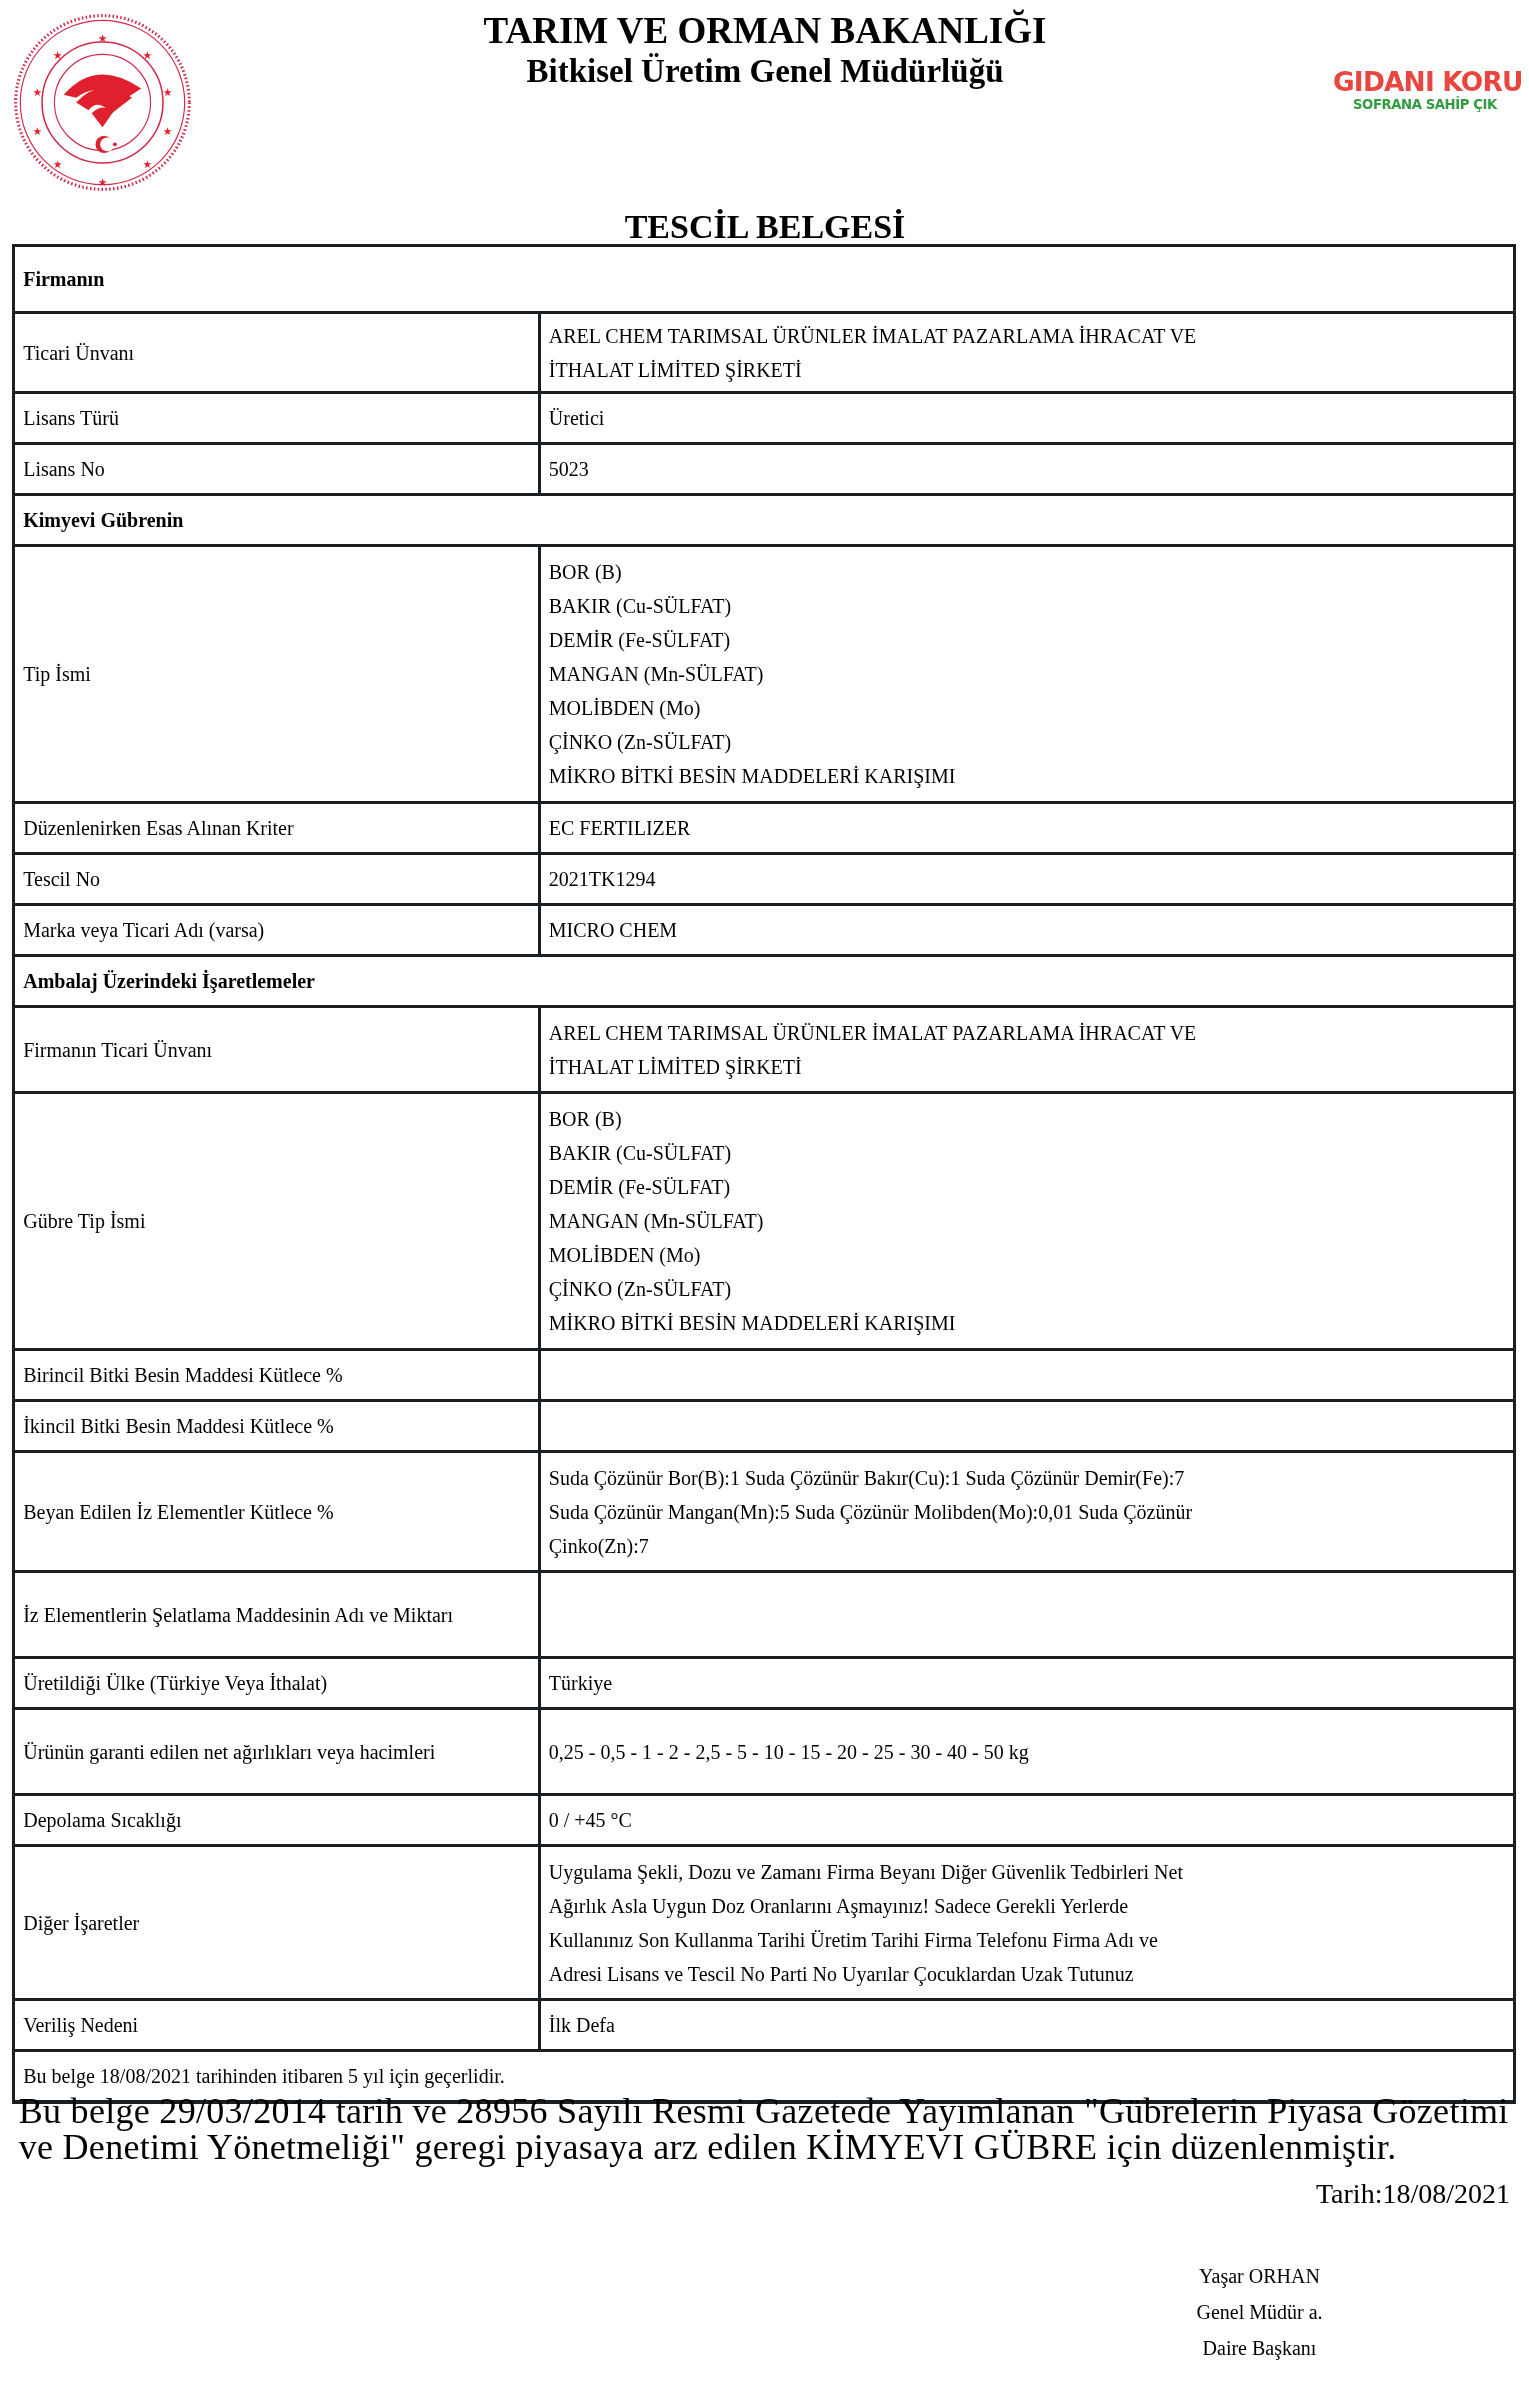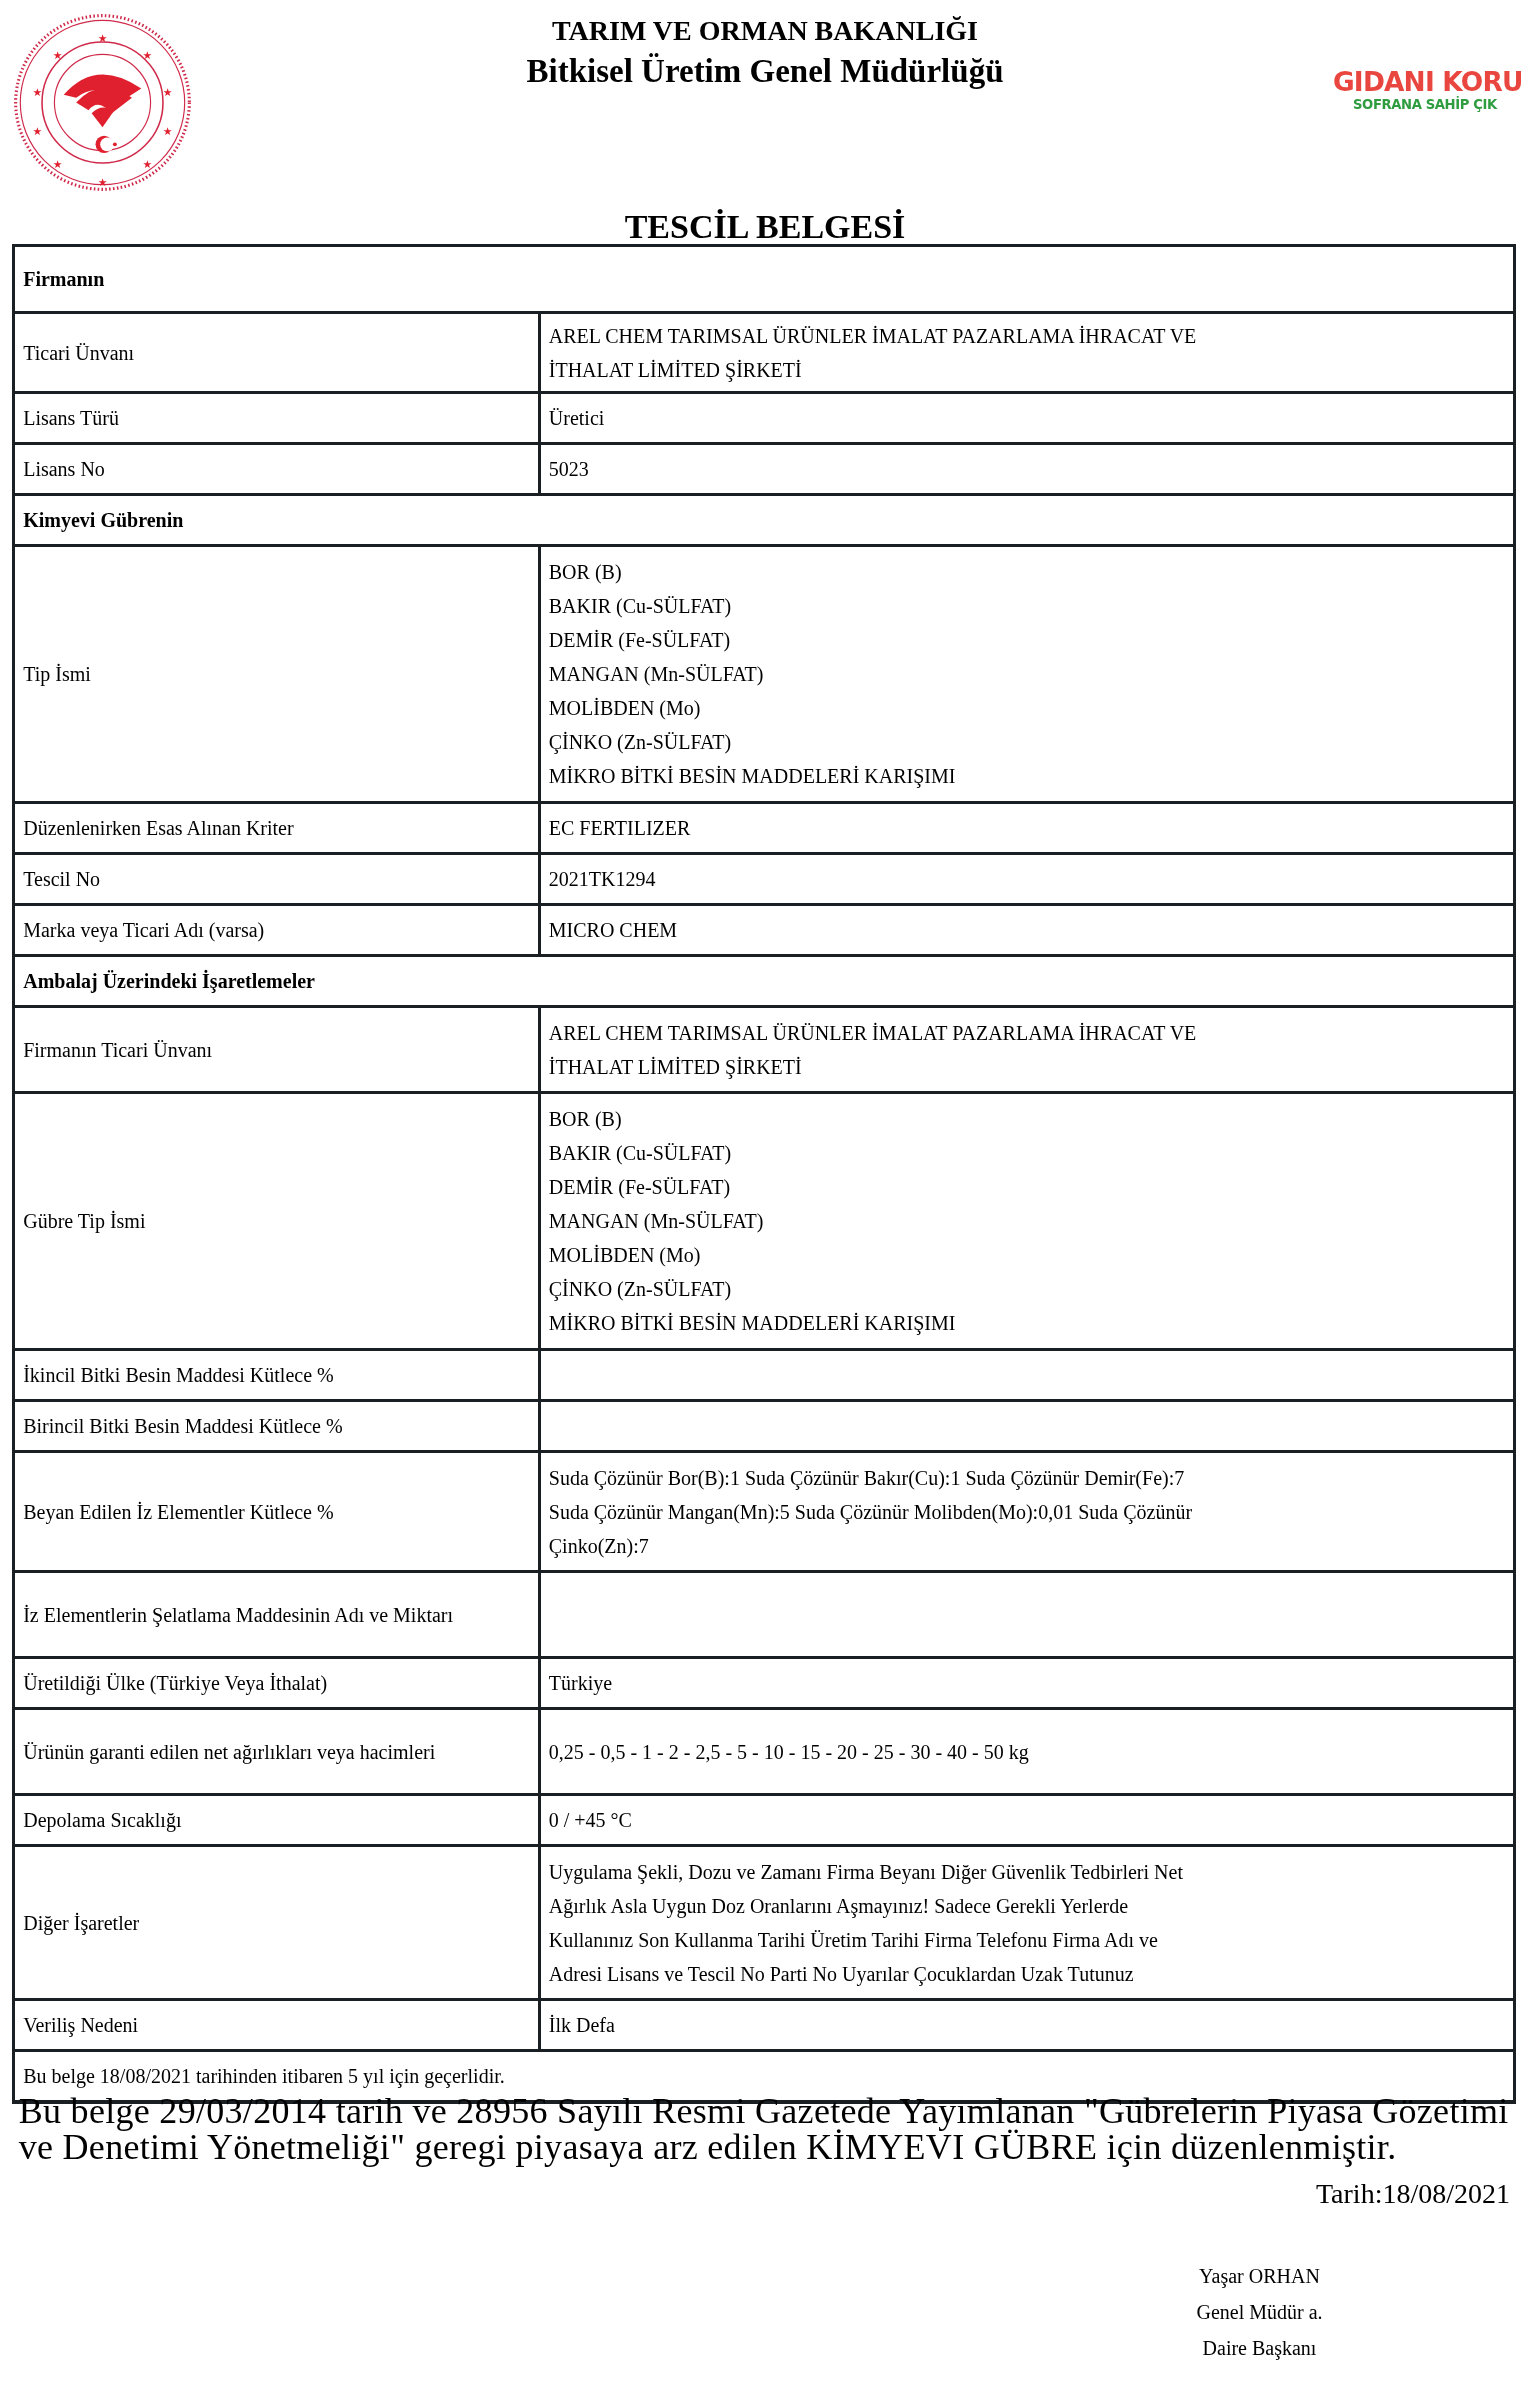--- a/index.html
+++ b/index.html
@@ -8,21 +8,21 @@
 
   .logo-left { position: absolute; left: 11px; top: 11px; width: 183px; height: 183px; }
   .logo-right { position: absolute; left: 1333px; top: 68px; width: 187px; height: 54px; }
   .logo-right .brand { font-family: "DejaVu Sans", "Liberation Sans", sans-serif; font-weight: bold;
         color: #e8463e; font-size: 26.4px; letter-spacing: -0.8px; line-height: 28px; white-space: nowrap; }
   .logo-right .slogan { font-family: "DejaVu Sans", "Liberation Sans", sans-serif; font-weight: bold;
         color: #2f9c3f; font-size: 13.2px; letter-spacing: -0.4px; line-height: 17px; margin-left: 20px; white-space: nowrap; }
 
   .header { position: absolute; left: 0; width: 1530px; top: 11px; text-align: center; font-weight: bold; }
   .header .tc { font-size: 33px; line-height: 39px; }
-  .header .ministry { font-size: 28px; line-height: 40px; }
+  .header .ministry { font-size: 37px; line-height: 40px; }
   .header .dept { font-size: 33px; line-height: 40px; }
   .doc-title { position: absolute; left: 0; width: 1530px; top: 165px; text-align: center;
         font-weight: bold; font-size: 34px; line-height: 44px; margin-top: 40px; }
 
   table.main { position: absolute; left: 12.4px; top: 244px; width: 1504px; border-collapse: collapse;
         font-size: 20px; line-height: 34px; }
   table.main td { border: 3.1px solid #1a1f24; padding: 4.7px 7.8px 4.7px 7.8px; vertical-align: middle; }
   table.main td.lbl { width: 507px; }
   table.main td.section { font-weight: bold; }
   table.main td.val .line { display: block; }
@@ -141,25 +141,25 @@
         <span class="line">BOR (B)</span>
         <span class="line">BAKIR (Cu-SÜLFAT)</span>
         <span class="line">DEMİR (Fe-SÜLFAT)</span>
         <span class="line">MANGAN (Mn-SÜLFAT)</span>
         <span class="line">MOLİBDEN (Mo)</span>
         <span class="line">ÇİNKO (Zn-SÜLFAT)</span>
         <span class="line">MİKRO BİTKİ BESİN MADDELERİ KARIŞIMI</span>
       </td>
     </tr>
     <tr style="height:51px">
+      <td class="lbl">Birincil Bitki Besin Maddesi Kütlece %</td>
+      <td class="val"></td>
+    </tr>
+    <tr style="height:51px">
       <td class="lbl">İkincil Bitki Besin Maddesi Kütlece %</td>
-      <td class="val"></td>
-    </tr>
-    <tr style="height:51px">
-      <td class="lbl">Birincil Bitki Besin Maddesi Kütlece %</td>
       <td class="val"></td>
     </tr>
     <tr style="height:120px">
       <td class="lbl">Beyan Edilen İz Elementler Kütlece %</td>
       <td class="val">
         <span class="line">Suda Çözünür Bor(B):1 Suda Çözünür Bakır(Cu):1 Suda Çözünür Demir(Fe):7</span>
         <span class="line">Suda Çözünür Mangan(Mn):5 Suda Çözünür Molibden(Mo):0,01 Suda Çözünür</span>
         <span class="line">Çinko(Zn):7</span>
       </td>
     </tr>

